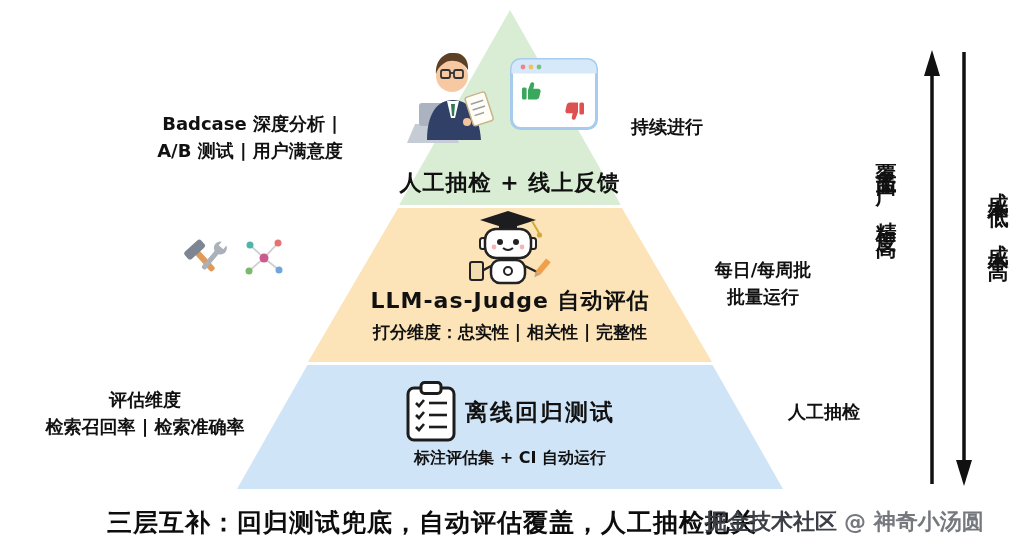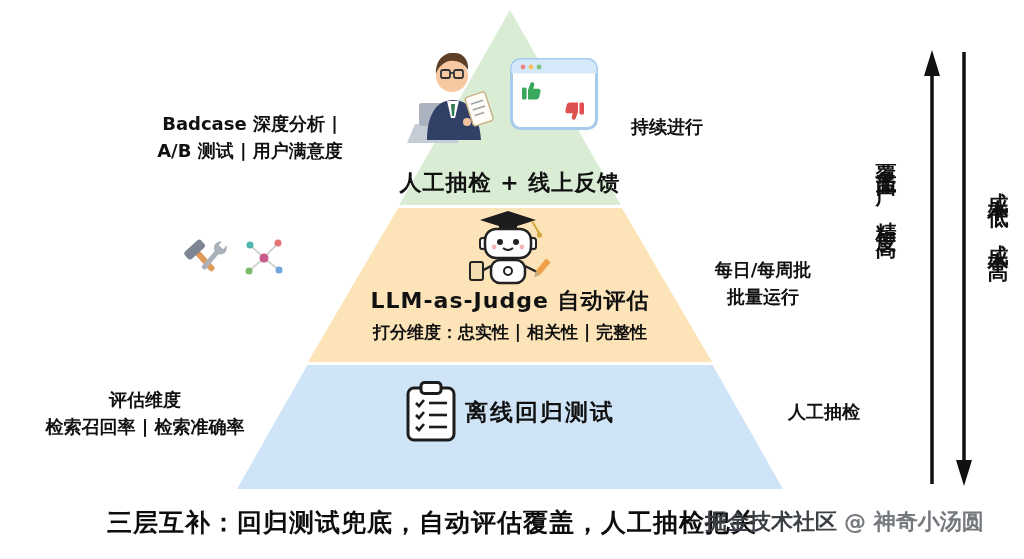--- a/index.html
+++ b/index.html
@@ -127,20 +127,21 @@
         <path d="M11 22 l3 3 5 -6"></path>
         <line x1="24" y1="22" x2="42" y2="22"></line>
         <path d="M11 34 l3 3 5 -6"></path>
         <line x1="24" y1="34" x2="42" y2="34"></line>
         <path d="M11 46 l3 3 5 -6"></path>
         <line x1="24" y1="46" x2="42" y2="46"></line>
       </g>
     </svg>
     <span class="t">离线回归测试</span>
   </div>
+  <div class="layer-sub" style="top:448px; font-size:16px;">标注评估集 + CI 自动运行</div>
 
   <div class="note" style="left:100px; top:110px; width:300px;">
     <div>Badcase 深度分析 |</div>
     <div>A/B 测试 | 用户满意度</div>
   </div>
 
   <div class="mid-icons">
     <svg width="46" height="44" viewBox="0 0 46 44">
       <g transform="rotate(-42 20 24)">
         <rect x="17" y="12" width="6" height="26" rx="2.5" fill="#e09a5a"></rect>

